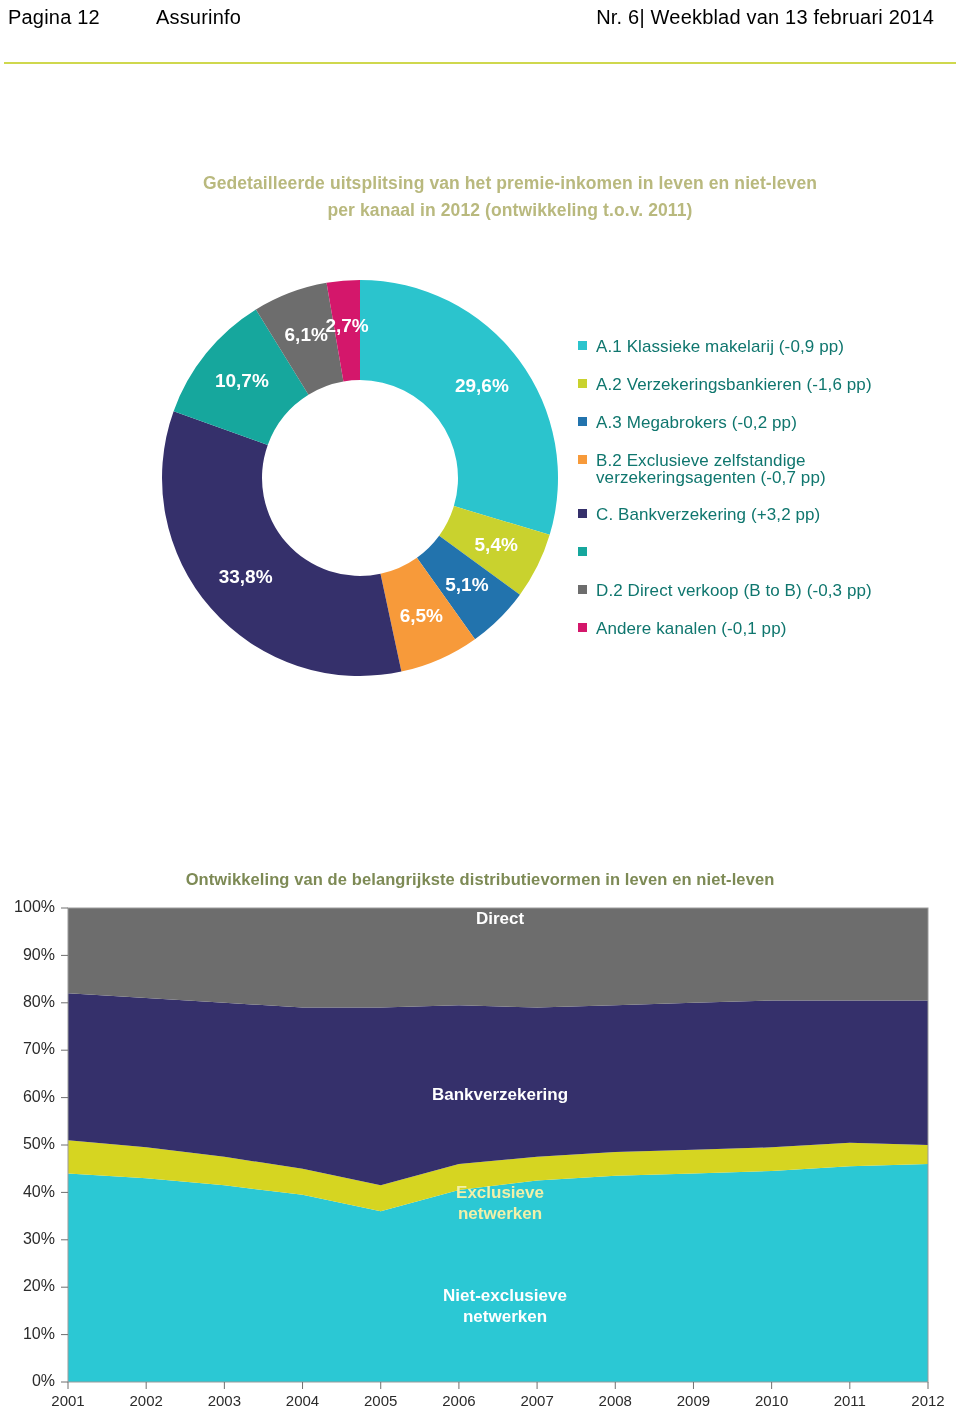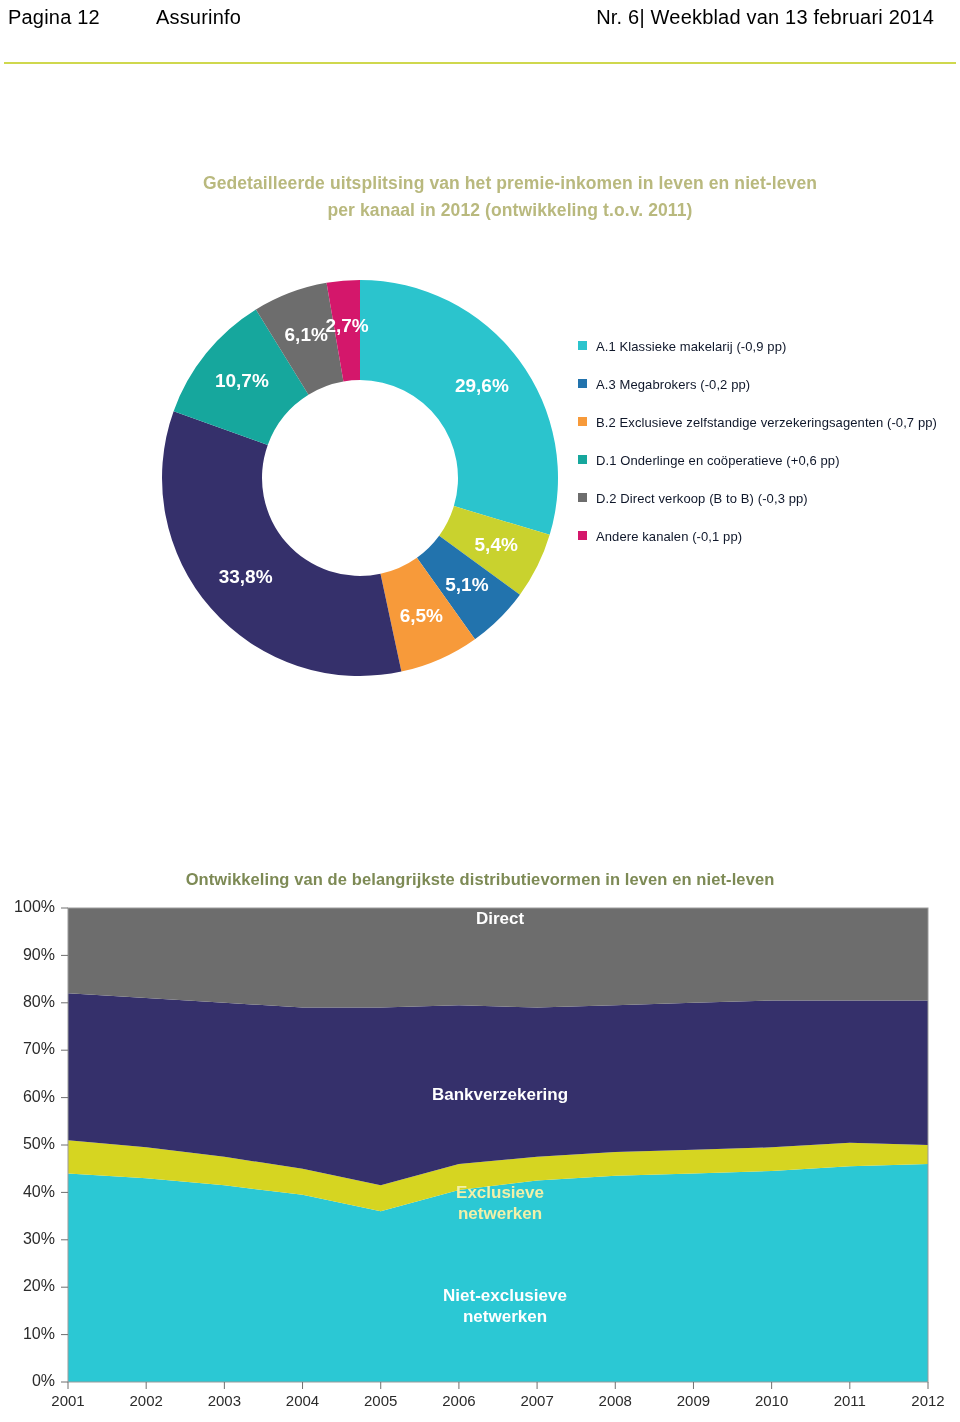--- a/index.html
+++ b/index.html
@@ -106,22 +106,22 @@
   }
   .legend-swatch {
     position: absolute;
     left: 0;
     top: 3px;
     width: 9px;
     height: 9px;
   }
   .legend-text {
     display: block;
-    font-size: 13px;
-    color: #0f172a;
+    font-size: 17px;
+    color: #0f766e;
     line-height: 17px;
     letter-spacing: 0.1px;
   }
 
   
   .figure-area {
     position: absolute;
     left: 0;
     top: 860px;
     width: 960px;
@@ -213,30 +213,37 @@
         </g>
     </svg>
   </div>
 
   <div class="donut-legend" id="donut-legend">
       <div class="legend-row">
         <span class="legend-swatch" style="background: rgb(43, 196, 205);"></span>
         <span class="legend-text">A.1 Klassieke makelarij (-0,9 pp)</span>
       </div>
       <div class="legend-row">
+        <span class="legend-swatch" style="background: rgb(201, 210, 46);"></span>
+        <span class="legend-text">A.2 Verzekeringsbankieren (-1,6 pp)</span>
+      </div>
+      <div class="legend-row">
         <span class="legend-swatch" style="background: rgb(34, 115, 173);"></span>
         <span class="legend-text">A.3 Megabrokers (-0,2 pp)</span>
       </div>
       <div class="legend-row">
         <span class="legend-swatch" style="background: rgb(247, 154, 58);"></span>
         <span class="legend-text">B.2 Exclusieve zelfstandige verzekeringsagenten (-0,7 pp)</span>
       </div>
       <div class="legend-row">
+        <span class="legend-swatch" style="background: rgb(53, 48, 107);"></span>
+        <span class="legend-text">C.  Bankverzekering (+3,2 pp)</span>
+      </div>
+      <div class="legend-row">
         <span class="legend-swatch" style="background: rgb(22, 167, 157);"></span>
-        <span class="legend-text">D.1 Onderlinge en coöperatieve (+0,6 pp)</span>
       </div>
       <div class="legend-row">
         <span class="legend-swatch" style="background: rgb(109, 109, 109);"></span>
         <span class="legend-text">D.2 Direct verkoop (B to B)  (-0,3 pp)</span>
       </div>
       <div class="legend-row">
         <span class="legend-swatch" style="background: rgb(212, 23, 107);"></span>
         <span class="legend-text">Andere kanalen (-0,1 pp)</span>
       </div>
     </div>

